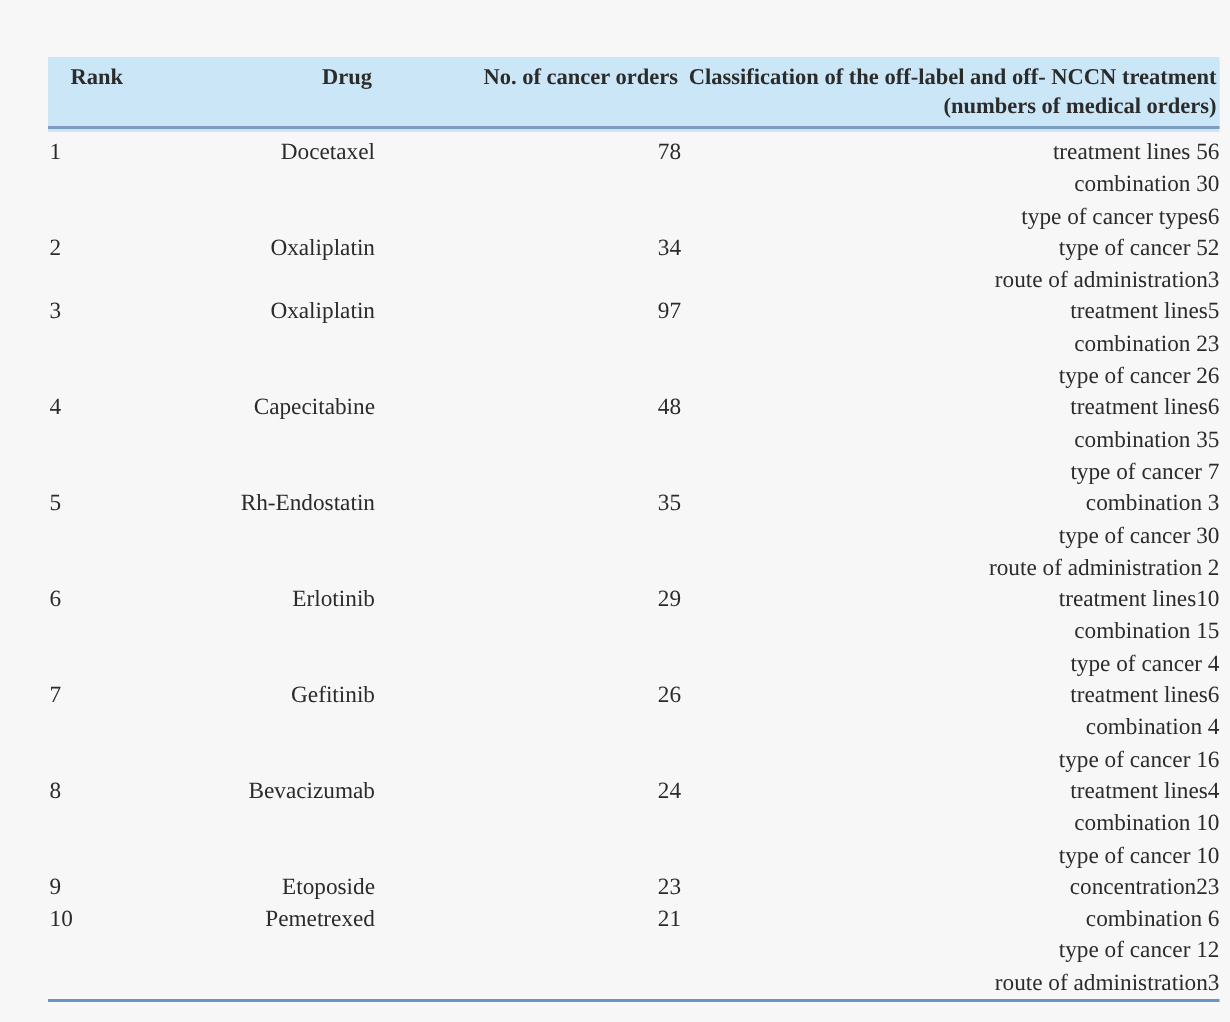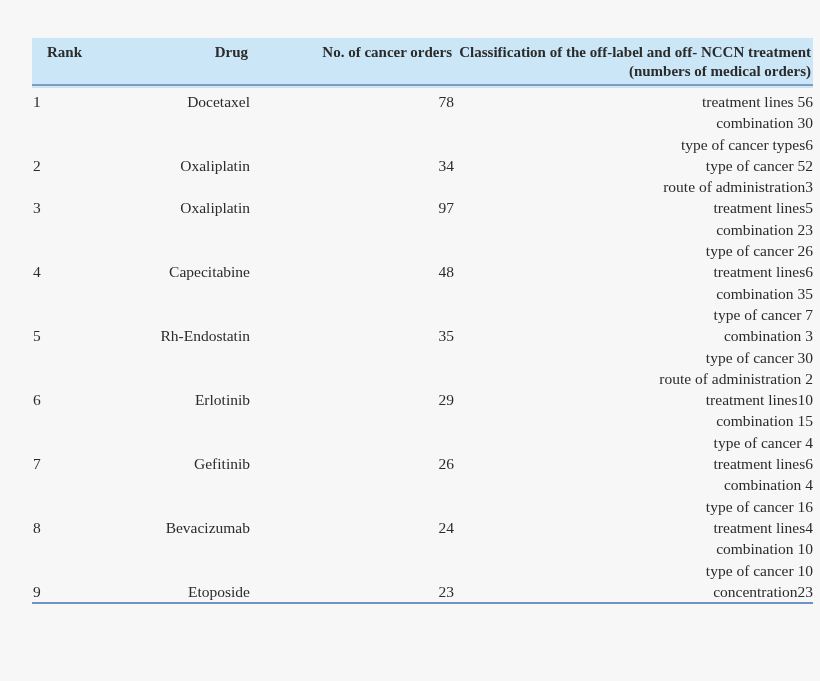--- a/index.html
+++ b/index.html
@@ -153,16 +153,26 @@
             </td>
   </tr>
           <tr class="data-row">
     <td class="rank">9</td>
     <td class="drug">Etoposide</td>
     <td class="orders">23</td>
     <td class="classification">
               <div class="cls-line">concentration23</div>
             </td>
   </tr>
+          <tr class="data-row">
+    <td class="rank">10</td>
+    <td class="drug">Pemetrexed</td>
+    <td class="orders">21</td>
+    <td class="classification">
+              <div class="cls-line">combination 6</div>
+              <div class="cls-line">type of cancer 12</div>
+              <div class="cls-line">route of administration3</div>
+            </td>
+  </tr>
         </tbody>
     </table>
   </div>
 </div>
 
 </body></html>

